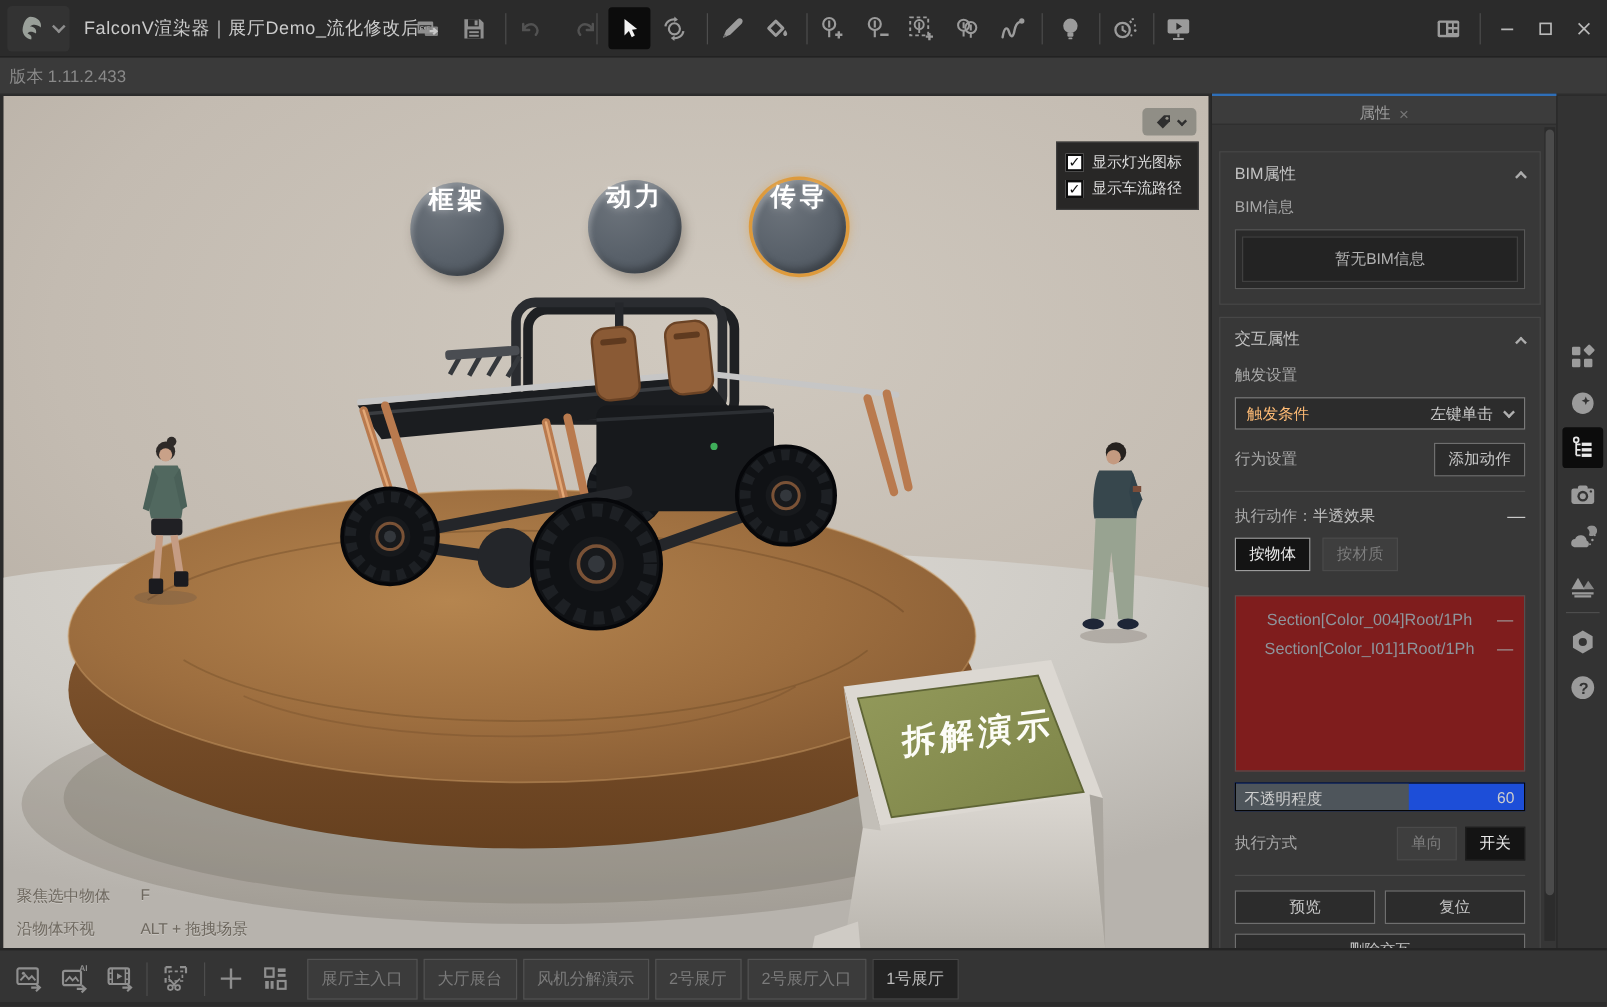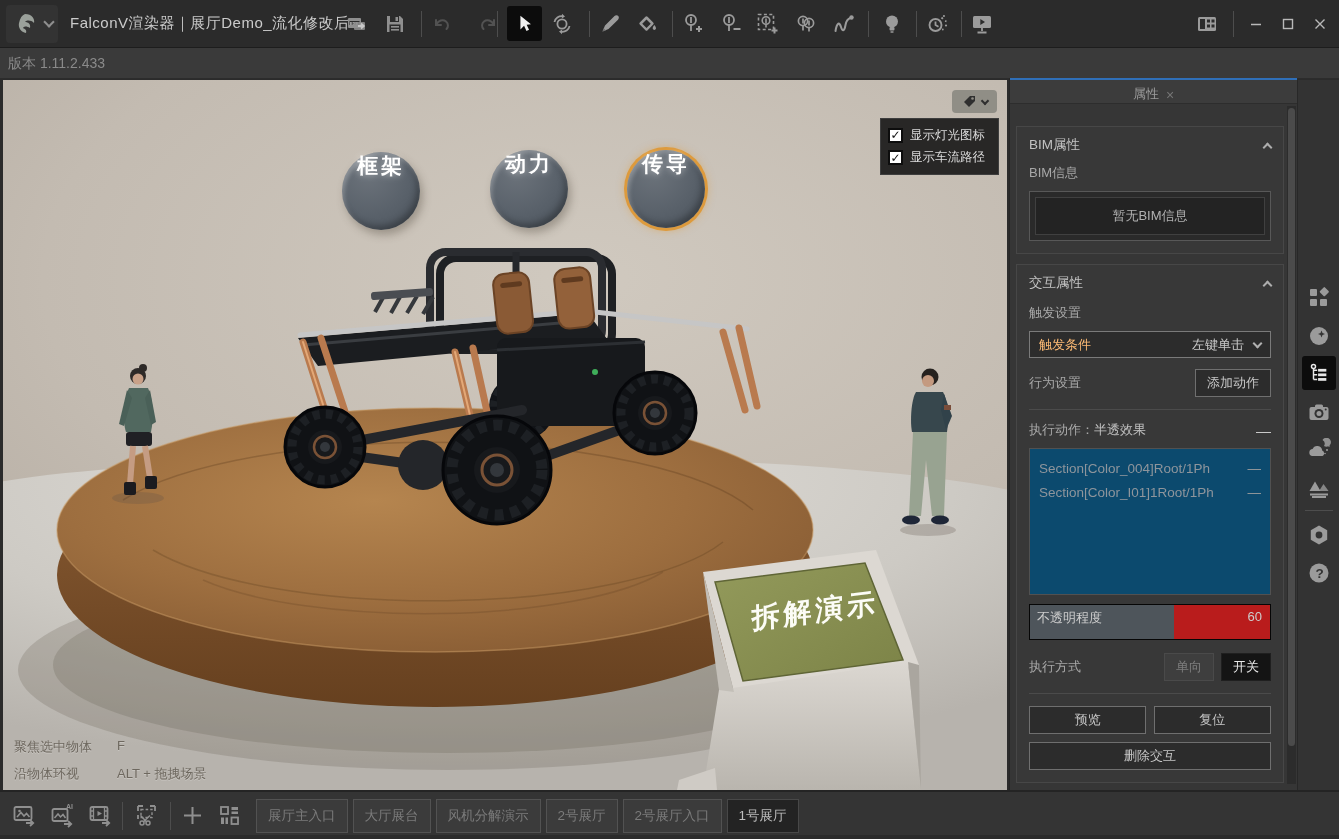--- a/index.html
+++ b/index.html
@@ -96,28 +96,28 @@
 
   .row { display:flex; align-items:center; margin-top:11px; }
   .pbtn { border:1px solid #6f6f6f; background:#2c2c2c; color:#c6c6c6;
     font-size:13px; padding:4px 11px; text-align:center; cursor:default; white-space:nowrap; }
   .pbtn.on { border-color:#9d9d9d; background:#141414; color:#ececec; }
   .pbtn.off { border-color:#4a4a4a; background:#3e3e3e; color:#7d7d7d; }
   .pbtn.dark { border-color:#1f1f1f; background:#141414; color:#e9e9e9;font-family:Liberation Serif, serif; }
   .hr { border-top:1px solid #4b4b4b; margin:12px 0 0 0; }
   .minus { color:#c9c9c9; font-size:15px; }
 
-  .listbox { margin-top:9px; height:147px; border:1px solid #515151; background:#0c4a6e;
-    padding:7px 9px; overflow:hidden; }
+  .listbox { margin-top:20px; height:147px; border:1px solid #515151; background:#7f1d1d;
+    padding:7px 9px; overflow:hidden;text-align:center; }
   .list-item { display:flex; align-items:center; color:#8e959c; font-size:13.5px;
     height:24px; }
   .list-item .nm { flex:1; white-space:nowrap; overflow:hidden; }
   .list-item .rm { color:#9f9f9f; margin-left:4px; }
 
-  .slider { margin-top:9px; height:36px; background:#b91c1c; border:1px solid #060606;
+  .slider { margin-top:9px; height:24px; background:#1d4ed8; border:1px solid #060606;
     position:relative; overflow:hidden; }
   .slider .fill { position:absolute; left:0; top:0; bottom:0; background:#4e555b; }
   .slider .s-l { position:absolute; left:7px; top:4px; color:#cdcdcd; font-size:13px; }
   .slider .s-v { position:absolute; right:8px; top:4px; color:#cdcdcd; font-size:13px; }
   .w60 { width:60%; } .w48 { width:48%; }
 
   .btn-half { width:48.5%; }
   .btn-full { width:100%; margin-top:8px; }
 
   
@@ -533,20 +533,24 @@
         <span class="pbtn">添加动作</span>
       </div>
 
       <div class="hr"></div>
 
       <div class="row" style="justify-content:space-between">
         <span class="lbl"><span>执行动作：</span><span style="color:#c0c0c0">半透效果</span></span>
         <span class="minus">—</span>
       </div>
 
+      <div class="row" style="gap:10px; margin-top:9px">
+        <span class="pbtn on">按物体</span>
+        <span class="pbtn off">按材质</span>
+      </div>
 
 
       <div class="listbox">
         <div class="list-item">
           <span class="nm">Section[Color_004]Root/1Ph</span>
           <span class="rm">—</span>
         </div>
         <div class="list-item">
           <span class="nm">Section[Color_I01]1Root/1Ph</span>
           <span class="rm">—</span>

